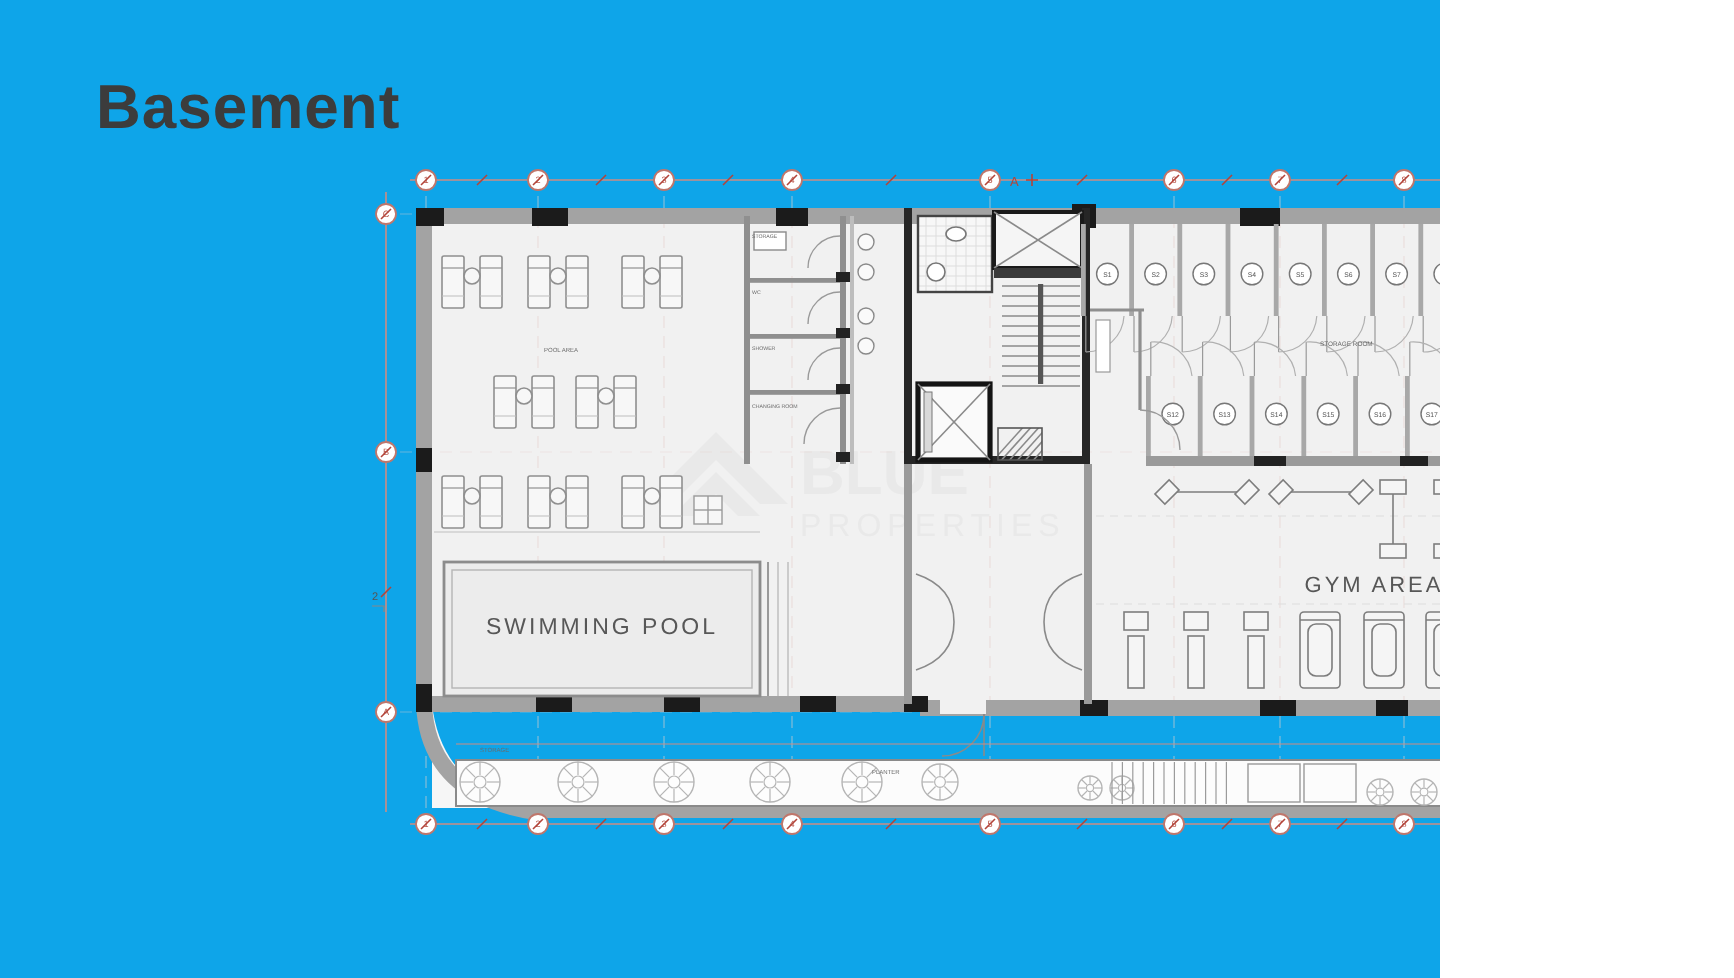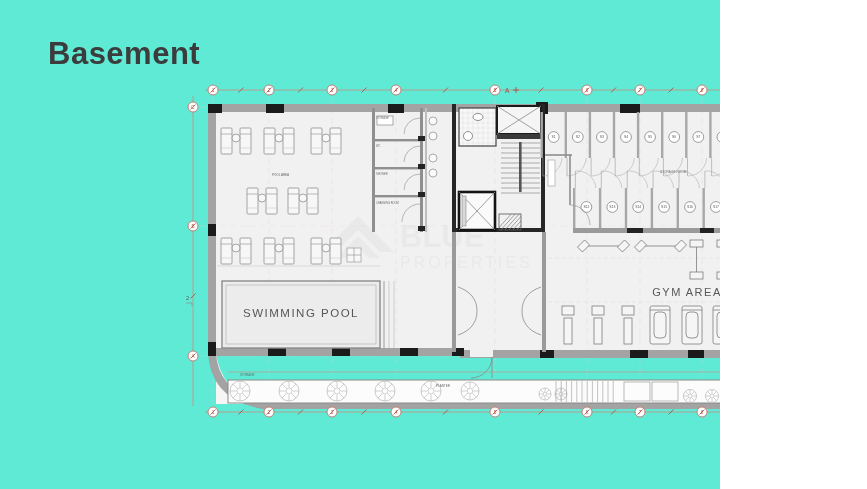--- a/index.html
+++ b/index.html
@@ -1,16 +1,16 @@
 <!DOCTYPE html>
 <html><head>
 <meta charset="utf-8">
 <style>
   html,body{margin:0;padding:0;background:#ffffff;}
-  .canvas{position:relative;width:720px;height:489px;background:#5eead4;overflow:hidden;
+  .canvas{position:relative;width:720px;height:489px;background:#0ea5e9;overflow:hidden;
           font-family:"Liberation Sans",sans-serif;}
   .title{position:absolute;left:48px;top:36px;font-size:31px;font-weight:600;
          color:#3c3c3c;letter-spacing:.5px;font-family:"Liberation Sans",sans-serif;}
   svg{position:absolute;left:0;top:0;}
   svg text{font-family:"Liberation Sans",sans-serif;}
   .biglbl{fill:#575757;letter-spacing:1.5px;}
   .tinylbl{fill:#6a6a6a;}
   .dim{stroke:#cf8c82;stroke-width:.8;}
   .wm{fill:#e9e9e9;}
 </style>

